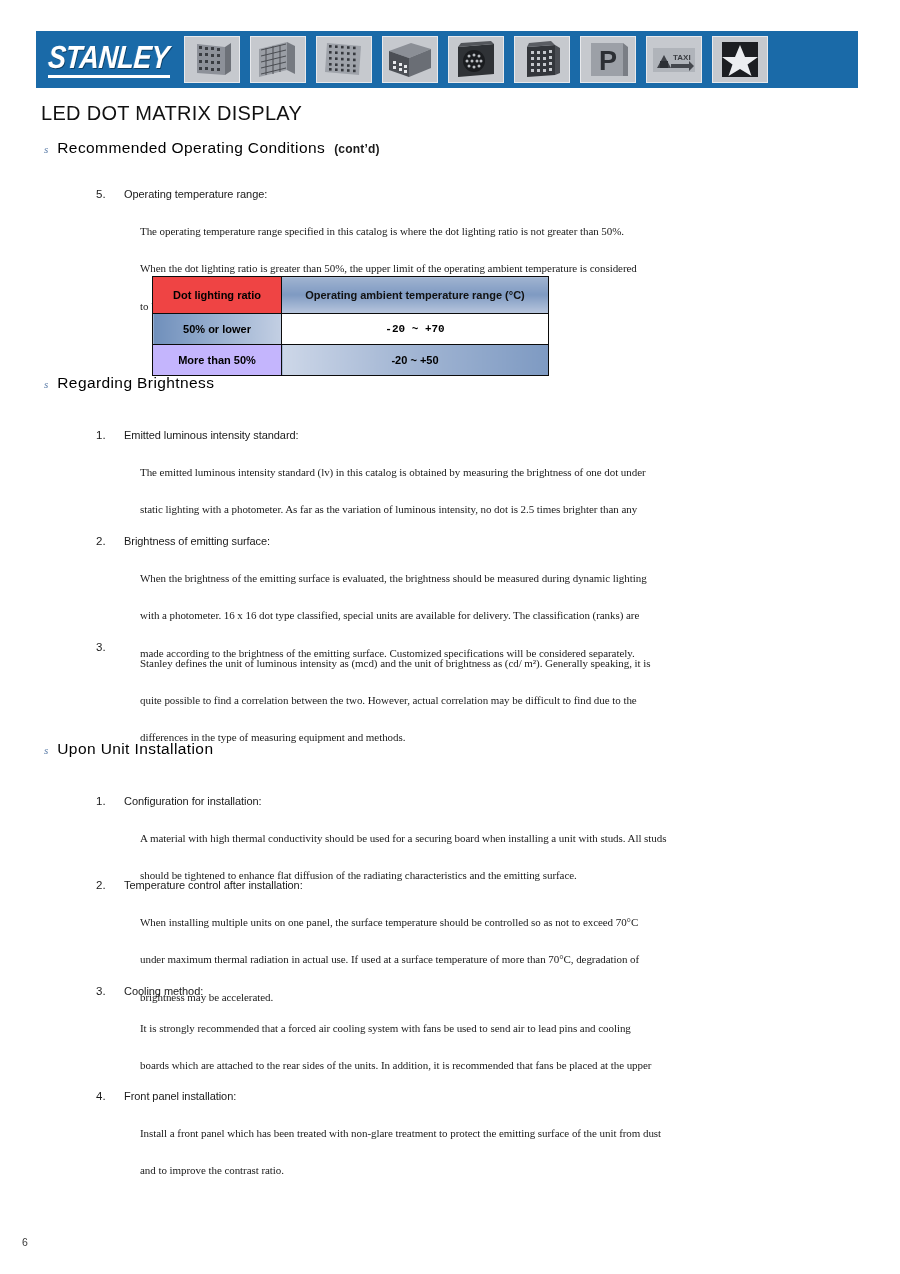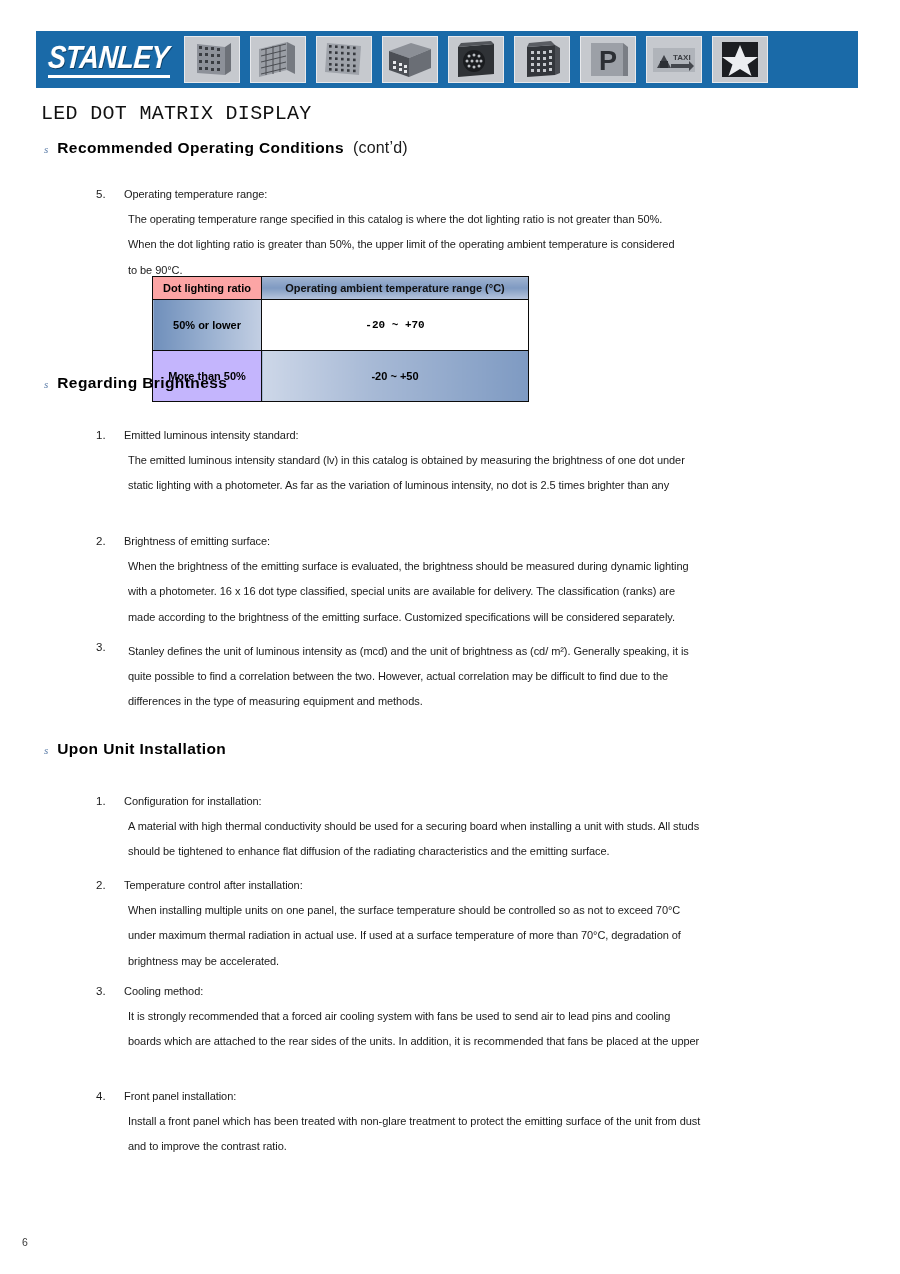--- a/index.html
+++ b/index.html
@@ -84,46 +84,46 @@
 
   
   .page-title {
     position: absolute;
     left: 41px;
     top: 102px;
     font-size: 20px;
     letter-spacing: 0.3px;
     color: #111;
     font-weight: normal;
-    font-family: Liberation Mono, monospace;
+    font-family: Liberation Sans, sans-serif;
   }
 
   
   .section-head {
     position: absolute;
     display: flex;
     align-items: baseline;
     gap: 9px;
     white-space: nowrap;
   }
   .sec-bullet {
     font-size: 11px;
     color: #5b7ca8;
     font-family: "Liberation Serif", serif;
     font-style: italic;
   }
   .sec-title {
     font-size: 15.5px;
-    font-weight: bold;
+    font-weight: normal;
     letter-spacing: 0.4px;
     color: #000;
   }
   .sec-suffix {
-    font-size: 16px;
-    font-weight: normal;
+    font-size: 12px;
+    font-weight: bold;
     color: #1a1a1a;
     letter-spacing: 0.2px;
   }
 
   
   .item {
     position: absolute;
     display: flex;
     align-items: flex-start;
   }
@@ -134,51 +134,51 @@
     color: #1a1a1a;
     line-height: 21.2px;
     text-align: left;
   }
   .item-body {
     font-size: 11px;
     line-height: 21.2px;
     color: #1a1a1a;
     letter-spacing: -0.06px;
   }
-  .item-body .para { margin: 4px; }
+  .item-body .para { margin: 16px; font-family: Liberation Serif, serif; }
   .item-title { display: block; }
 
   
   .temp-table {
     position: absolute;
     left: 152px;
     top: 276px;
     border-collapse: collapse;
     font-size: 11px;
     font-weight: bold;
   }
   .temp-table td {
     border: 1px solid #0b0b0b;
     text-align: center;
     white-space: nowrap;
-    padding: 14px;
+    padding: 4px;
     height: 22px;
     line-height: 22px;
   }
   .th-left {
     width: 100px;
-    background: #fca5a5;
+    background: #ef4444;
     color: #000;
-    padding: 0 4px !important;
+    padding: 0 14px !important;
   }
   .th-right {
     width: 258px;
     background: linear-gradient(to bottom, #9fb3d0 0%, #7f9ac2 48%, #b9c7de 100%);
     color: #111;
-    padding: 0 4px !important;
+    padding: 7px 4px !important;
     margin-left: 38px;
   }
   .row-label-a {
     background: linear-gradient(to right, #6f8fbb 0%, #9db3d2 55%, #c3cfe3 100%);
     color: #000;
   }
   .row-val-a {
     background: #ffffff;
     color: #000;
     font-family: Liberation Mono, monospace;

